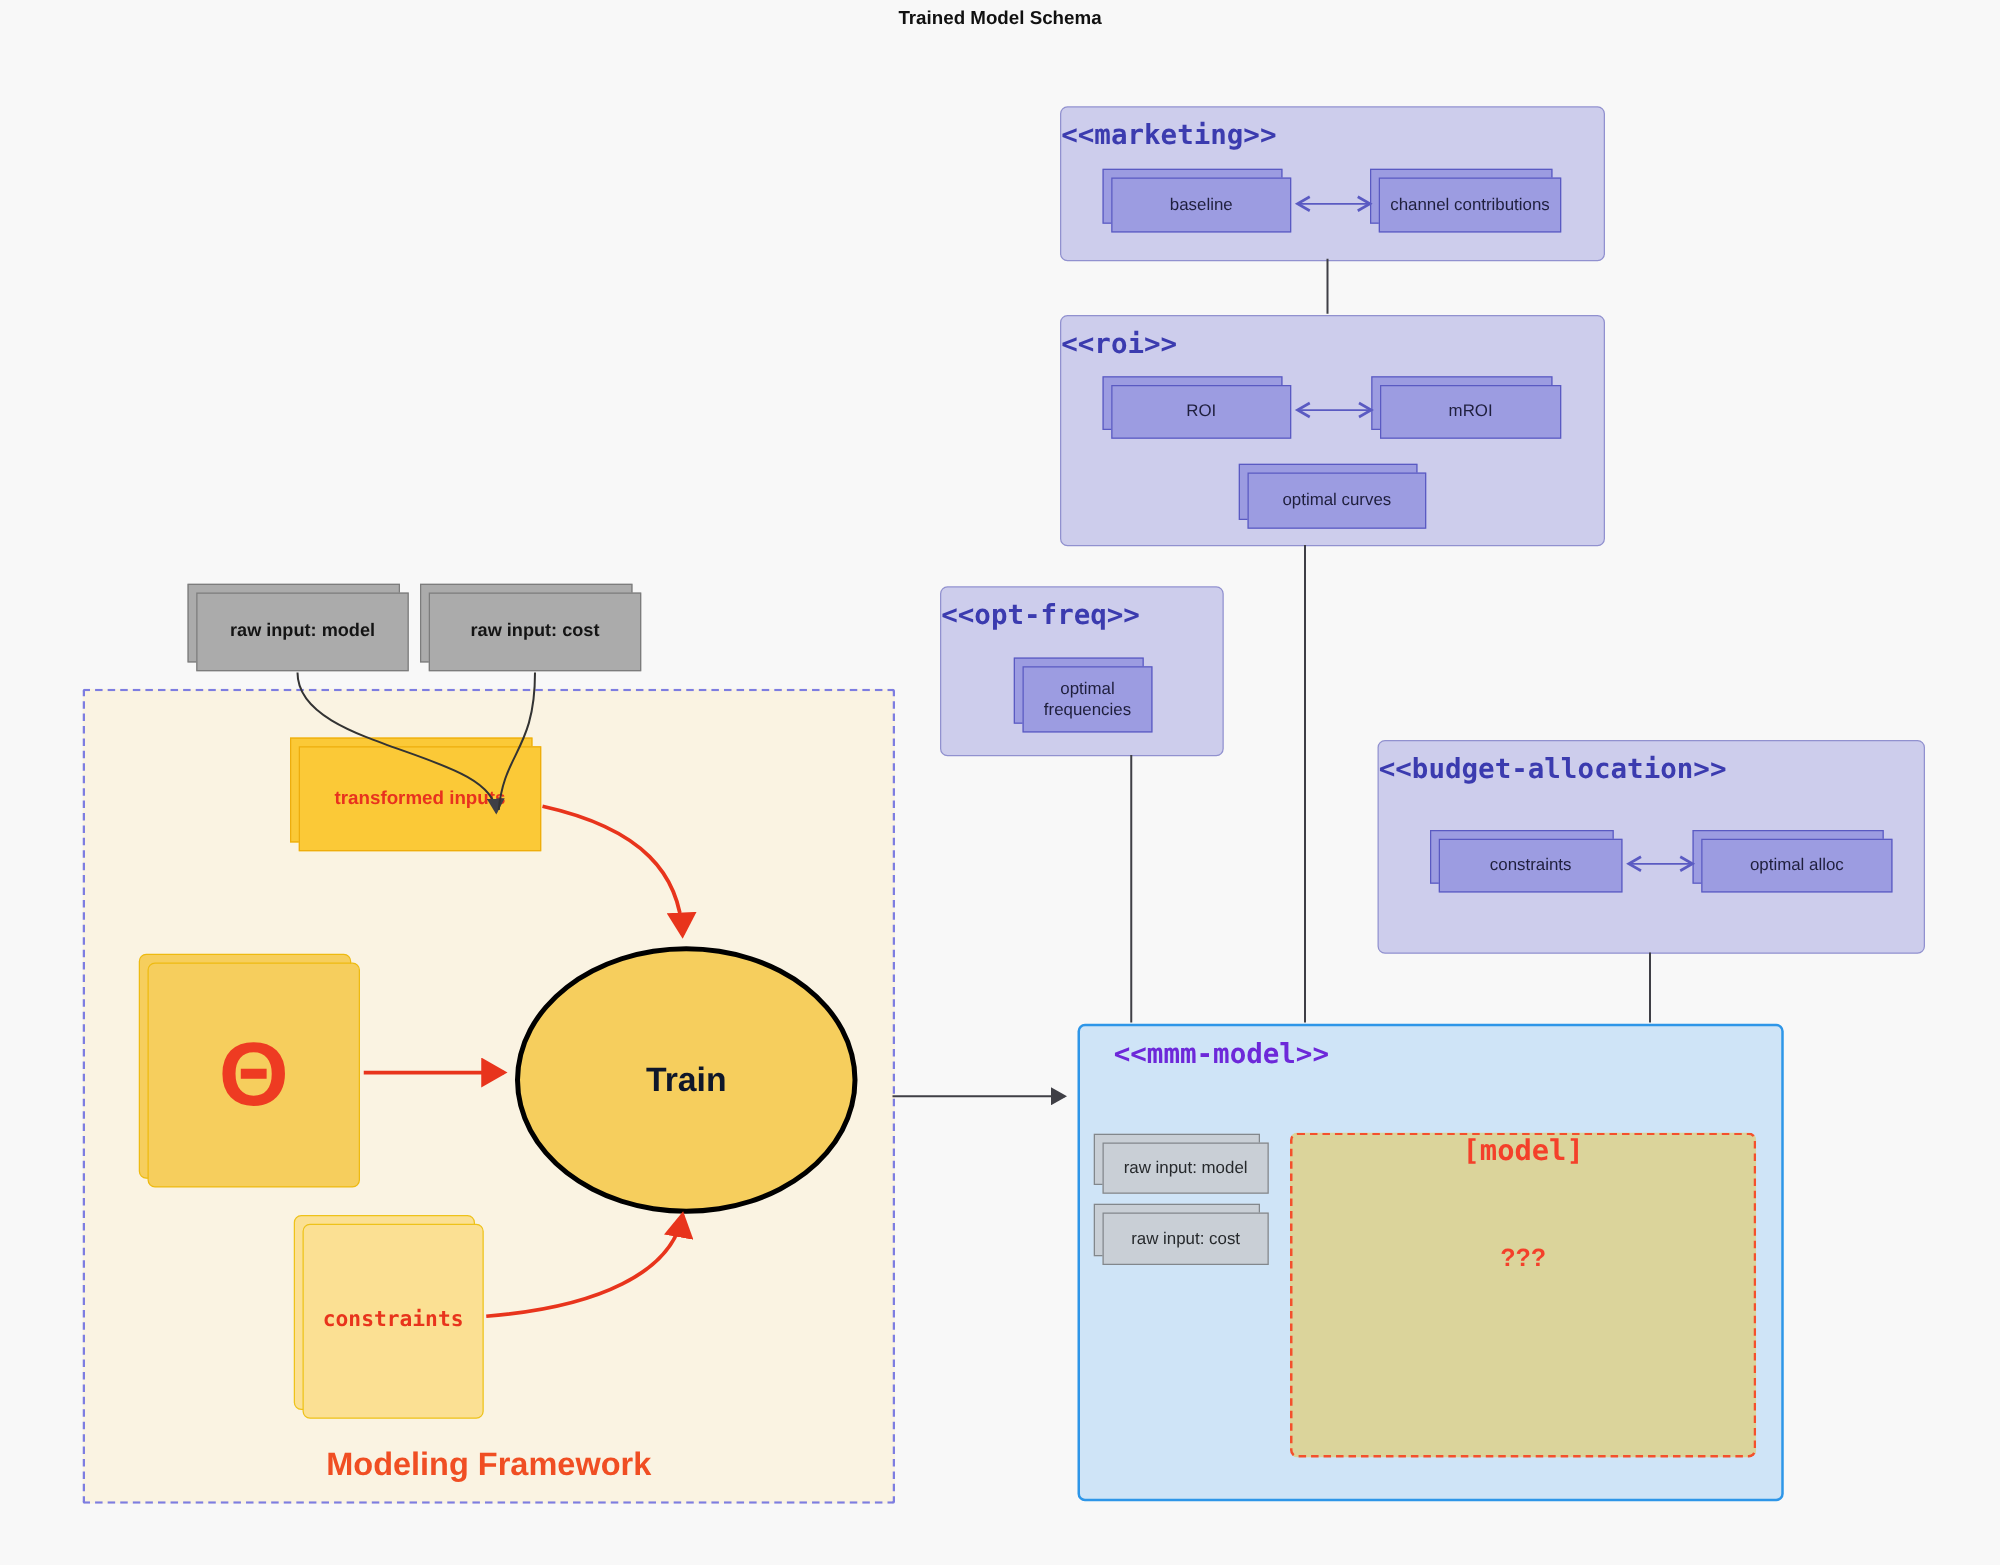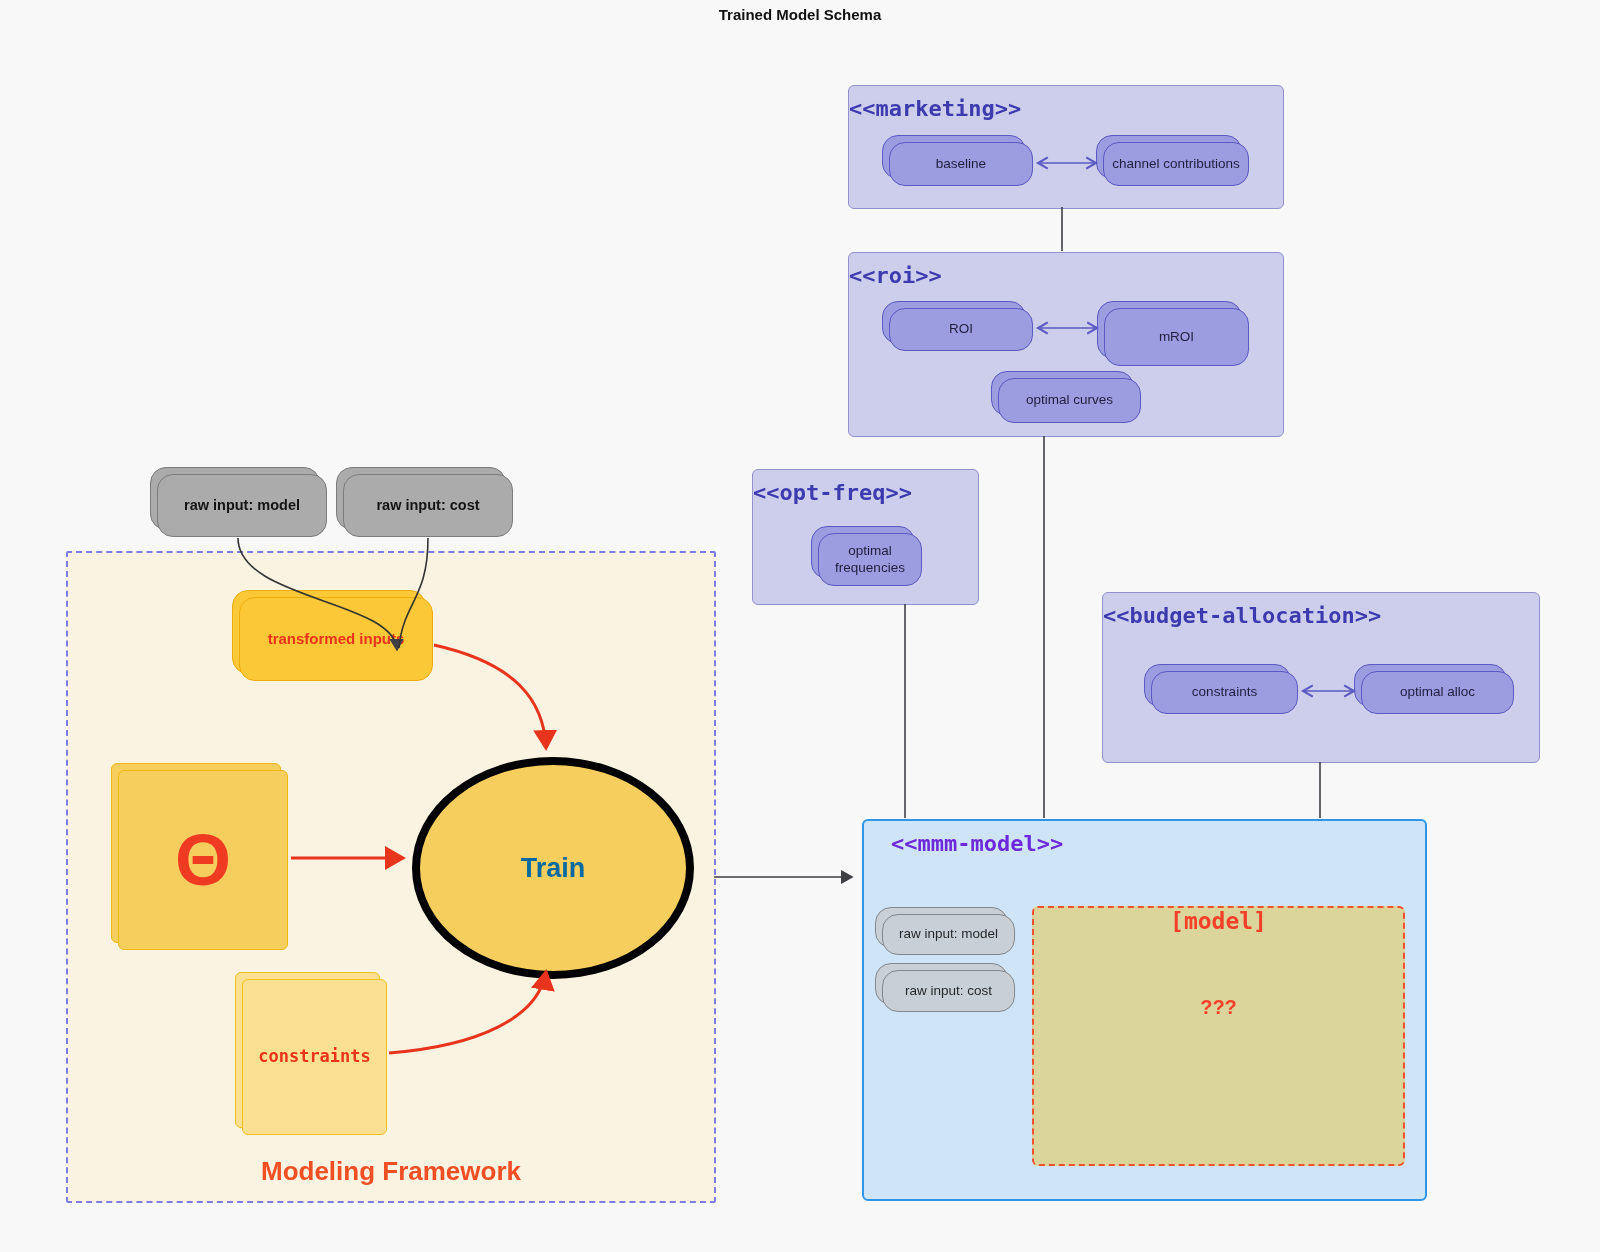--- a/index.html
+++ b/index.html
@@ -15,21 +15,21 @@
   .ctitle{position:absolute;left:0;right:0;text-align:left;top:10px;
           font-family:"DejaVu Sans Mono",monospace;font-weight:bold;font-size:22px;}
   .mmm{background:#cfe4f7;border:2px solid #2e96e8;}
   .mmm .ctitle{color:#6d28d9;margin-left:27px;}
   .framework{background:#faf3e2;border:2px dashed #7d7de1;border-radius:2px;}
   .fw-label{position:absolute;left:0;right:0;bottom:14px;text-align:center;
           font-size:26px;font-weight:bold;color:#f04e23;}
 
   
   .stack{position:absolute;}
-  .stack .back,.stack .front{position:absolute;border-radius:16px;
+  .stack .back,.stack .front{position:absolute;border-radius:0;
           border:1.5px solid var(--nb);background:var(--nf);}
   .stack .back{left:-7px;top:-7px;right:7px;bottom:7px;}
   .stack .front{inset:0;display:flex;align-items:center;justify-content:center;
           text-align:center;font-size:13.5px;color:#1f1f3d;padding:2px;box-sizing:border-box;
           line-height:1.25;}
   .purple{--nb:#5a5ac2;--nf:#9c9ce1;}
   .mgray{--nb:#82878c;--nf:#c9cfd6;}
   .mgray .front{color:#26292c;}
   .tgray{--nb:#7c7c7c;--nf:#ababab;}
   .tgray .front{color:#141414;font-weight:bold;font-size:14.5px;}
@@ -37,23 +37,23 @@
   .gold .front{color:#e8321e;font-weight:bold;font-size:15px;}
   .bigtheta{--nb:#eeba10;--nf:#f6ce5d;}
   .bigtheta .front{color:#ee3b22;font-weight:bold;font-size:72px;border-radius:6px;}
   .bigtheta .back{border-radius:6px;}
   .lightgold{--nb:#eec21a;--nf:#fbe093;}
   .lightgold .front{color:#e8341c;font-weight:bold;font-size:17px;
           font-family:"DejaVu Sans Mono",monospace;border-radius:6px;}
   .lightgold .back{border-radius:6px;}
 
   
-  .ellipse{position:absolute;border-radius:50%;background:#f6ce5d;border:8px solid #000000;
+  .ellipse{position:absolute;border-radius:50%;background:#f6ce5d;border:4px solid #000000;
           display:flex;align-items:center;justify-content:center;
-          color:#0369a1;font-weight:bold;font-size:27px;}
+          color:#0f172a;font-weight:bold;font-size:27px;}
   .dashedbox{position:absolute;background:#dbd49b;border:2.5px dashed #f4502c;border-radius:6px;
           text-align:center;color:#f4402a;}
   .dashedbox .dtitle{margin-top:0;font-family:"DejaVu Sans Mono",monospace;
           font-weight:bold;font-size:23px;}
   .dashedbox .dquest{margin-top:62px;font-weight:bold;font-size:20px;}
 
   svg.wires{position:absolute;inset:0;pointer-events:none;}
 </style>
 </head>
 <body>
@@ -73,21 +73,21 @@
         <div class="front">channel contributions</div>
     </div>
   </div>
 
   <div class="container lav" style="left:848px;top:252px;width:434px;height:183px;">
     <div class="ctitle">&lt;&lt;roi&gt;&gt;</div>
     <div class="stack purple" style="left:40px;top:55px;width:144px;height:43px;">
       <div class="back"></div>
         <div class="front">ROI</div>
     </div>
-    <div class="stack purple" style="left:255px;top:55px;width:145px;height:58px;">
+    <div class="stack purple" style="left:255px;top:55px;width:145px;height:43px;">
       <div class="back"></div>
         <div class="front">mROI</div>
     </div>
     <div class="stack purple" style="left:149px;top:125px;width:143px;height:45px;">
       <div class="back"></div>
         <div class="front">optimal curves</div>
     </div>
   </div>
 
   <div class="container lav" style="left:752px;top:469px;width:225px;height:134px;">

